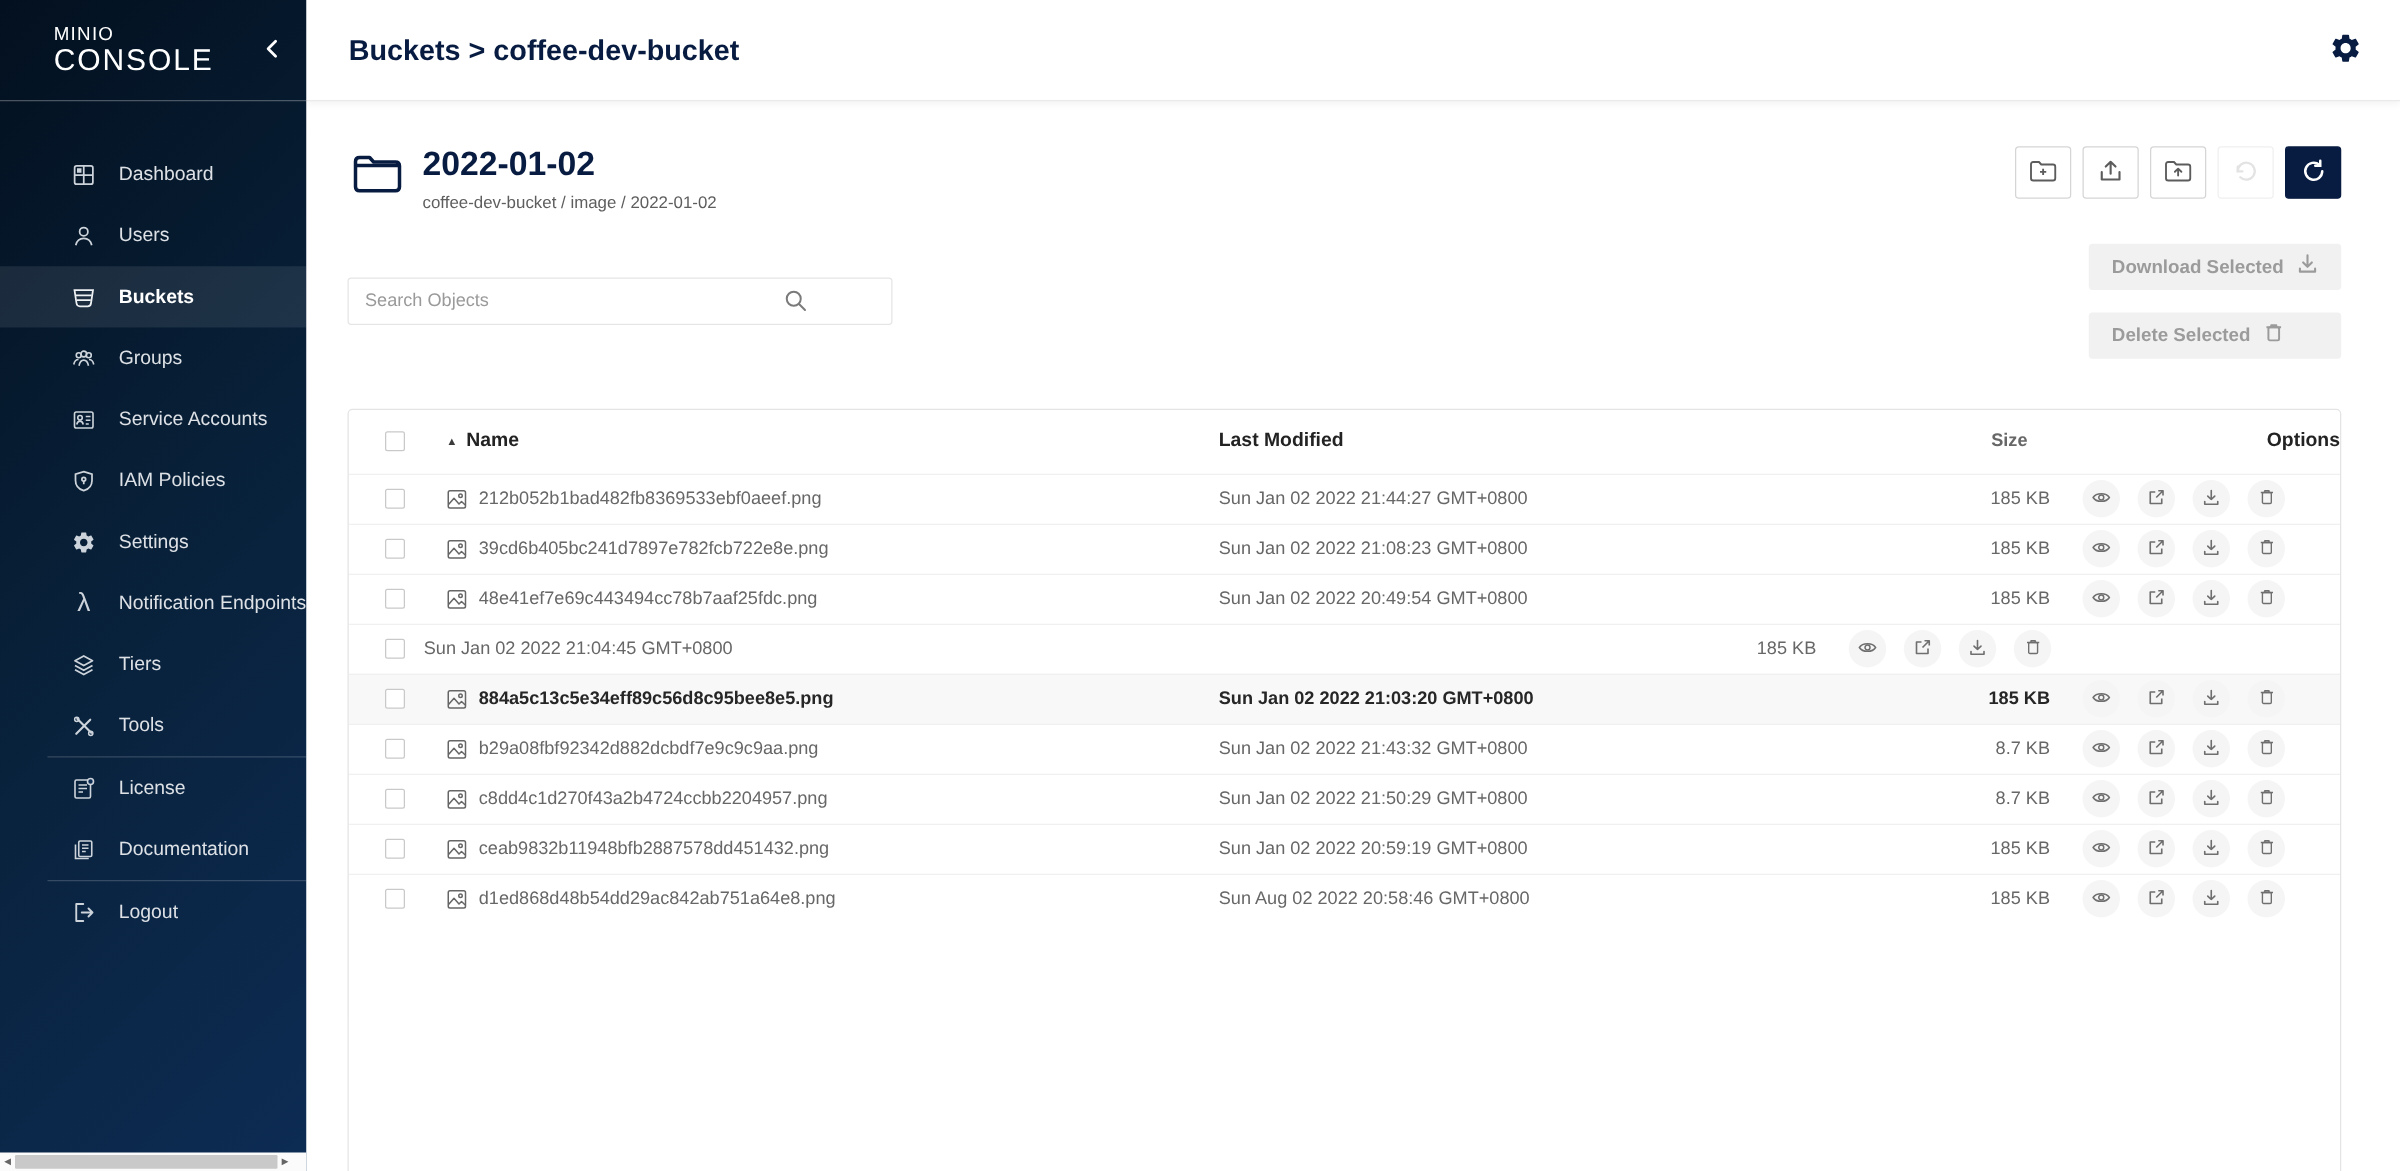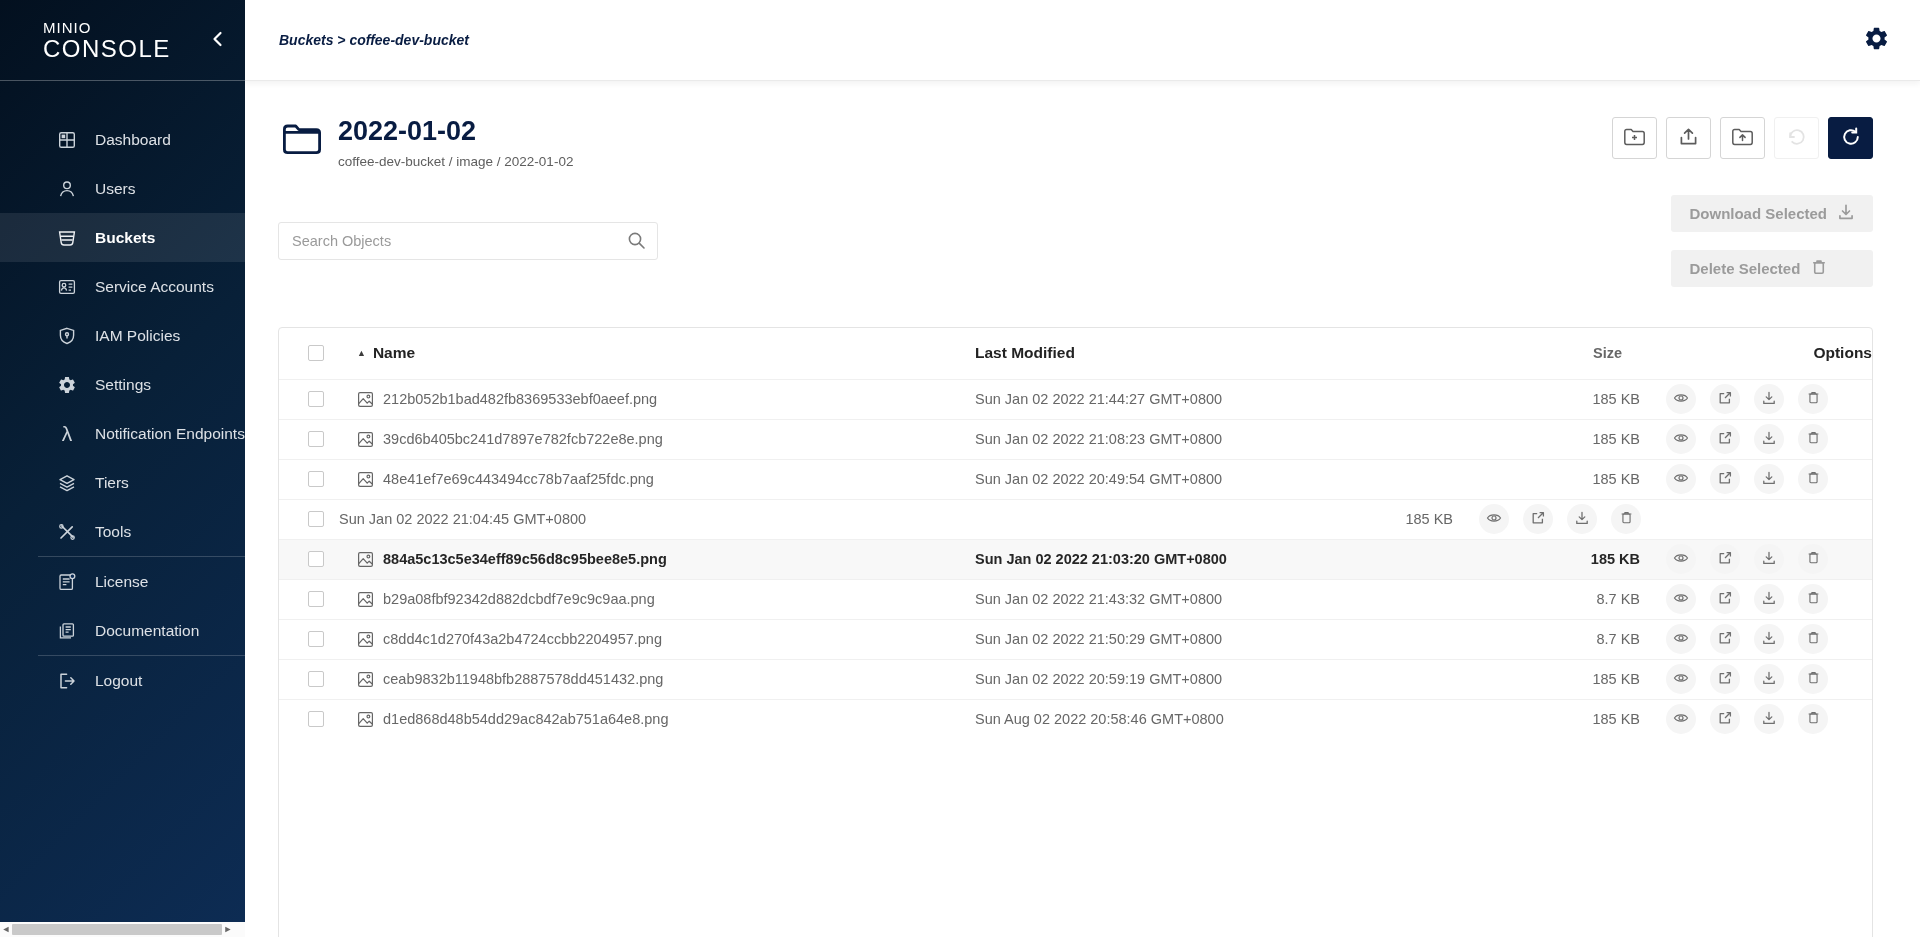--- a/index.html
+++ b/index.html
@@ -32,40 +32,40 @@
   
   .hscroll { position:absolute; left:0; bottom:0; width:245px; height:15px; background:#fbfbfb;
     display:flex; align-items:center; }
   .hscroll .arr { width:12px; text-align:center; font-size:9px; color:#666; line-height:15px; cursor:pointer; }
   .hscroll .thumb { height:11px; width:210px; background:#c9c9c9; border-radius:1px; cursor:pointer; }
 
   
   .main { flex:1; display:flex; flex-direction:column; background:#fff; min-width:0; }
   .topbar { height:81px; flex:0 0 81px; display:flex; align-items:center; justify-content:space-between;
     padding:0 30px 0 34px; border-bottom:1px solid #eaeaea; box-shadow:0 3px 6px rgba(0,0,0,0.05); }
-  .breadcrumb { font-size:14px; font-weight:600; color:#081C42;font-style:italic; }
+  .breadcrumb { font-size:23px; font-weight:600; color:#081C42; }
   .gear-btn { background:none; border:none; cursor:pointer; display:flex; }
 
   .content { padding:0 47px 0 33px; }
 
   .title-row { margin-top:36px; display:flex; justify-content:space-between; align-items:flex-start;gap:44px; }
   .title-left { display:flex; align-items:flex-start; }
   .folder-ico { margin:4px 16px 0 4px; }
   .page-title { font-size:27px; font-weight:700; color:#081C42; line-height:1.1; }
   .page-path { font-size:13.5px; color:#5e5e5e; margin-top:7px; }
 
   .action-group { display:flex; gap:9px; }
   .icon-btn { width:45px; height:42px; background:#fff; border:1px solid #d5d5d5; border-radius:3px;
     display:flex; align-items:center; justify-content:center; cursor:pointer; }
   .icon-btn.disabled { border-color:#f0f0f0; cursor:default; }
   .icon-btn.primary { background:#081C42; border-color:#081C42; }
 
   .filter-row { margin-top:26px; display:flex; justify-content:space-between; align-items:center; }
   .search-wrap { position:relative; width:380px; }
-  .search-input { width:380px; height:38px; border:1px solid #e5e5e5; border-radius:3px;
+  .search-input { width:436px; height:38px; border:1px solid #e5e5e5; border-radius:3px;
     padding:0 40px 0 13px; font-size:14.5px; color:#333; font-family:"Liberation Sans",sans-serif; }
   .search-input::placeholder { color:#9a9a9a; }
   .search-ico { position:absolute; right:12px; top:9px; }
 
   .sel-group { display:flex; gap:18px;flex-direction:column; }
   .sel-btn { height:37px; background:#f1f1f1; border:none; border-radius:3px; padding:0 18px;
     display:flex; align-items:center; gap:10px; font-size:15px; font-weight:600; color:#9b9b9b;
     font-family:"Liberation Sans",sans-serif; cursor:default; }
 
   
@@ -130,20 +130,31 @@
       <span class="nav-label">Users</span>
     </div>
     <div class="nav-item active">
       <span class="nav-ico">
         <svg width="20" height="20" viewBox="0 0 20 20" fill="none" stroke="#eef1f4" stroke-width="1.4">
             <path d="M2.6 4h14.8l-1.6 10.6c-.2 1.5-1.2 2.4-2.7 2.4H6.9c-1.5 0-2.5-.9-2.7-2.4L2.6 4Z"></path>
             <path d="M3.7 8.3h12.6M4.4 12h11.2"></path>
           </svg>
       </span>
       <span class="nav-label">Buckets</span>
+    </div>
+    <div class="nav-item">
+      <span class="nav-ico">
+        <svg width="20" height="20" viewBox="0 0 20 20" fill="none" stroke="#ccd3da" stroke-width="1.3">
+            <circle cx="6" cy="7.2" r="2"></circle>
+            <circle cx="14" cy="7.2" r="2"></circle>
+            <circle cx="10" cy="6.2" r="2.3"></circle>
+            <path d="M2 14.6c.5-2.7 1.9-4 3.8-4M18 14.6c-.5-2.7-1.9-4-3.8-4M6.2 15.6c.6-3 2.1-4.5 3.8-4.5s3.2 1.5 3.8 4.5"></path>
+          </svg>
+      </span>
+      <span class="nav-label">Groups</span>
     </div>
     <div class="nav-item">
       <span class="nav-ico">
         <svg width="20" height="20" viewBox="0 0 20 20" fill="none" stroke="#ccd3da" stroke-width="1.3">
             <rect x="2.6" y="3.6" width="14.8" height="12.8" rx="1.4"></rect>
             <circle cx="7" cy="8.2" r="1.8"></circle>
             <path d="M4.4 13.6c.4-1.8 1.4-2.7 2.6-2.7s2.2.9 2.6 2.7"></path>
             <path d="M11.6 7.2h3.8M11.6 10.2h3.8M11.6 13.2h2.4"></path>
           </svg>
       </span>

